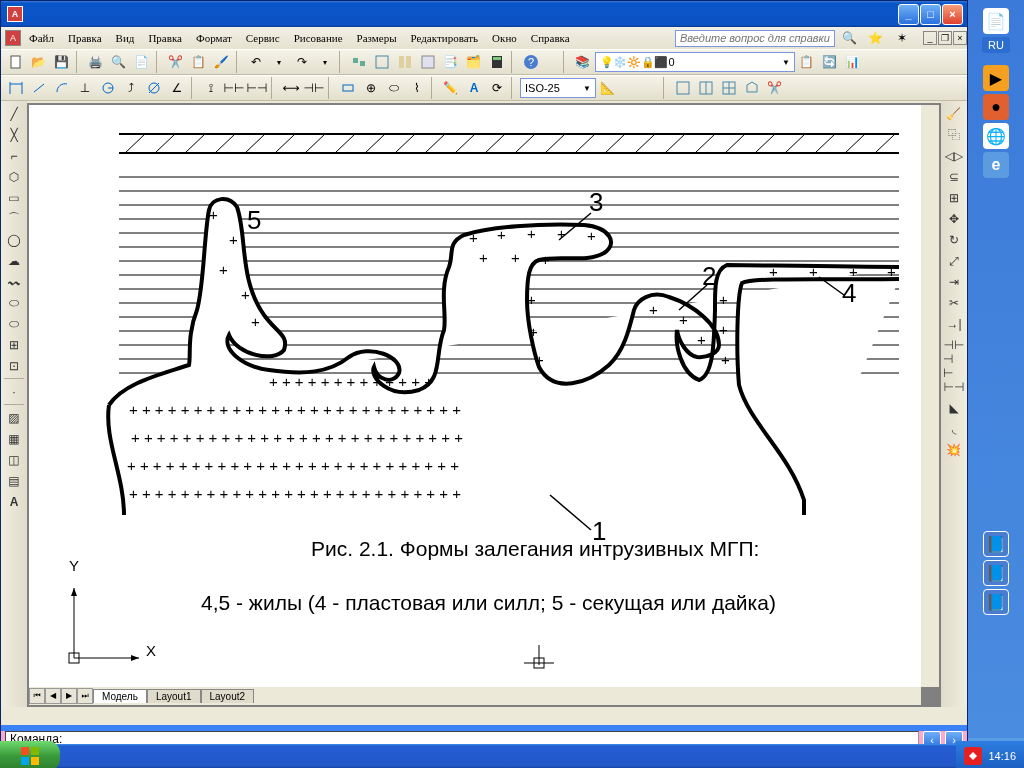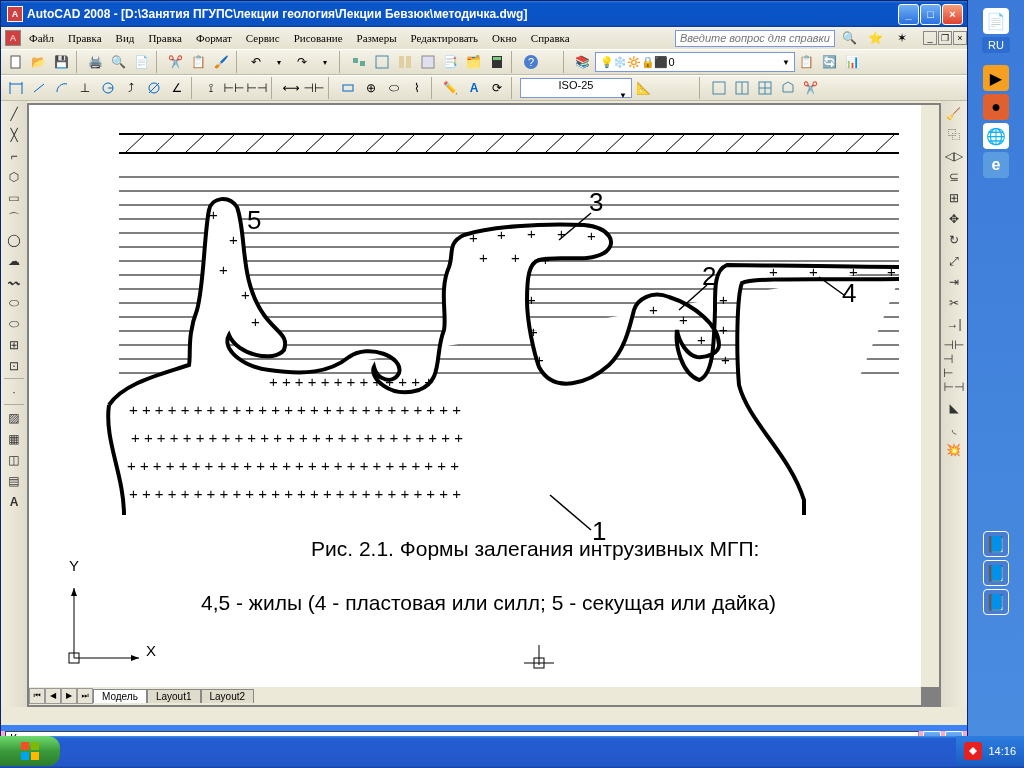--- a/index.html
+++ b/index.html
@@ -1,20 +1,20 @@
 <!DOCTYPE html>
 <html><head>
 <meta charset="utf-8">
 <style>
 * { margin:0; padding:0; box-sizing:border-box; font-family: Tahoma, Arial, sans-serif; }
 body { width:1024px; height:768px; background:#3b77d6; overflow:hidden; position:relative; }
 .desktop { width:1024px; height:768px; background:linear-gradient(to bottom,#3b7ad9,#5a9de8); position:relative; }
 
 
-.winbar { position:absolute; bottom:0; left:0; right:0; height:32px; background:linear-gradient(to bottom,#3d93e8,#245ed3 8%,#2357c8 92%,#1842a0); display:flex; }
+.winbar { position:absolute; bottom:0; left:0; right:0; height:24px; background:linear-gradient(to bottom,#3d93e8,#245ed3 8%,#2357c8 92%,#1842a0); display:flex; align-items:center; }
 .startbtn { width:60px; height:30px; background:linear-gradient(to bottom,#6fdb6f,#3a9a3a 50%,#2d7d2d); border-radius:0 12px 12px 0; display:flex; align-items:center; justify-content:center; }
 .tray { margin-left:auto; height:30px; background:linear-gradient(to bottom,#2d7de0,#1a5cc0); display:flex; align-items:center; padding:0 8px; gap:6px; color:#fff; font-size:11px; }
 .trayav { width:18px; height:18px; background:#e62020; border-radius:3px; display:flex; align-items:center; justify-content:center; }
 
 
 .rbar { position:absolute; right:0; top:0; width:56px; height:738px; background:linear-gradient(to bottom,#3b7ad9,#4a8ce0); display:flex; flex-direction:column; align-items:center; padding-top:3px; gap:3px; }
 .rbar .lang { background:#2d6dd0; color:#fff; font-size:11px; padding:2px 6px; border-radius:3px; }
 .ricon { width:26px; height:26px; border-radius:4px; display:flex; align-items:center; justify-content:center; }
 .ricon.e { background:#fff; }
 .ricon.media { background:#f5a020; }
@@ -39,21 +39,21 @@
 .menubar .twb { width:14px; height:14px; border:1px solid #888; font-size:9px; text-align:center; line-height:12px; }
 
 
 .toolrow { height:26px; background:linear-gradient(to bottom,#f5f3e8,#e4e0ce); border-top:1px solid #fff; border-bottom:1px solid #c0bca8; display:flex; align-items:center; padding:0 4px; gap:1px; }
 .tbtn { width:22px; height:22px; border:1px solid transparent; display:flex; align-items:center; justify-content:center; font-size:12px; }
 .tbtn svg { width:16px; height:16px; }
 .tsep { width:6px; height:22px; border-left:1px solid #b0ac98; margin:0 2px; }
 .tdrop { display:flex; align-items:center; height:20px; background:#fff; border:1px solid #7a96df; font-size:11px; padding:0 4px; }
 .tdrop .arr { margin-left:auto; font-size:8px; }
 .layerbox { width:200px; }
-.dimbox { width:112px;flex-direction:column; }
+.dimbox { width:76px; }
 
 
 .workarea { position:absolute; left:26px; right:26px; top:102px; bottom:60px; background:#808080; }
 .ltoolbar { position:absolute; left:0; top:100px; width:26px; bottom:60px; background:linear-gradient(to right,#f0ede0,#e0dccb); display:flex; flex-direction:column; align-items:center; padding-top:2px; gap:0; }
 .rtoolbar { position:absolute; right:0; top:100px; width:26px; bottom:60px; background:linear-gradient(to right,#e0dccb,#f0ede0); display:flex; flex-direction:column; align-items:center; padding-top:2px; gap:0; }
 .vbtn { width:22px; height:21px; display:flex; align-items:center; justify-content:center; font-size:12px; color:#333; }
 .vsep { width:20px; height:1px; background:#b0ac98; margin:2px 0; }
 
 
 .canvas { position:absolute; left:2px; top:2px; right:20px; bottom:20px; background:#fff; overflow:hidden; }
@@ -86,21 +86,20 @@
 .lbl { position:absolute; font-family:Arial; font-size:26px; color:#000; }
 </style>
 </head>
 <body>
 
 <div class="desktop">
   <div class="appwin">
 
     <div class="titlebar">
       <div class="aicon">A</div>
-      <span>AutoCAD 2008 - [D:\Занятия ПГУПС\лекции геология\Лекции Бевзюк\методичка.dwg]</span>
       <div class="winbtns">
         <div class="winbtn">_</div>
         <div class="winbtn">□</div>
         <div class="winbtn cl">×</div>
       </div>
     </div>
 
     <div class="menubar">
       <div class="aicon2">A</div>
       <span class="mi">Файл</span>

